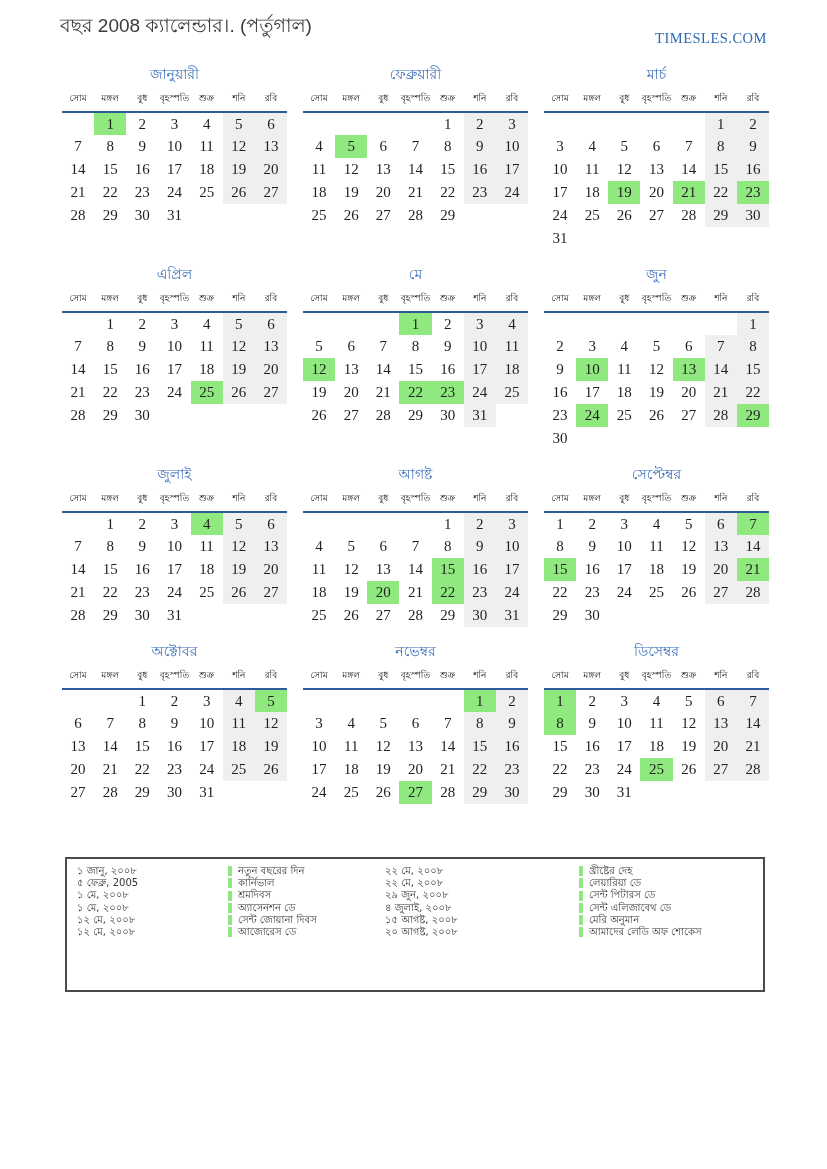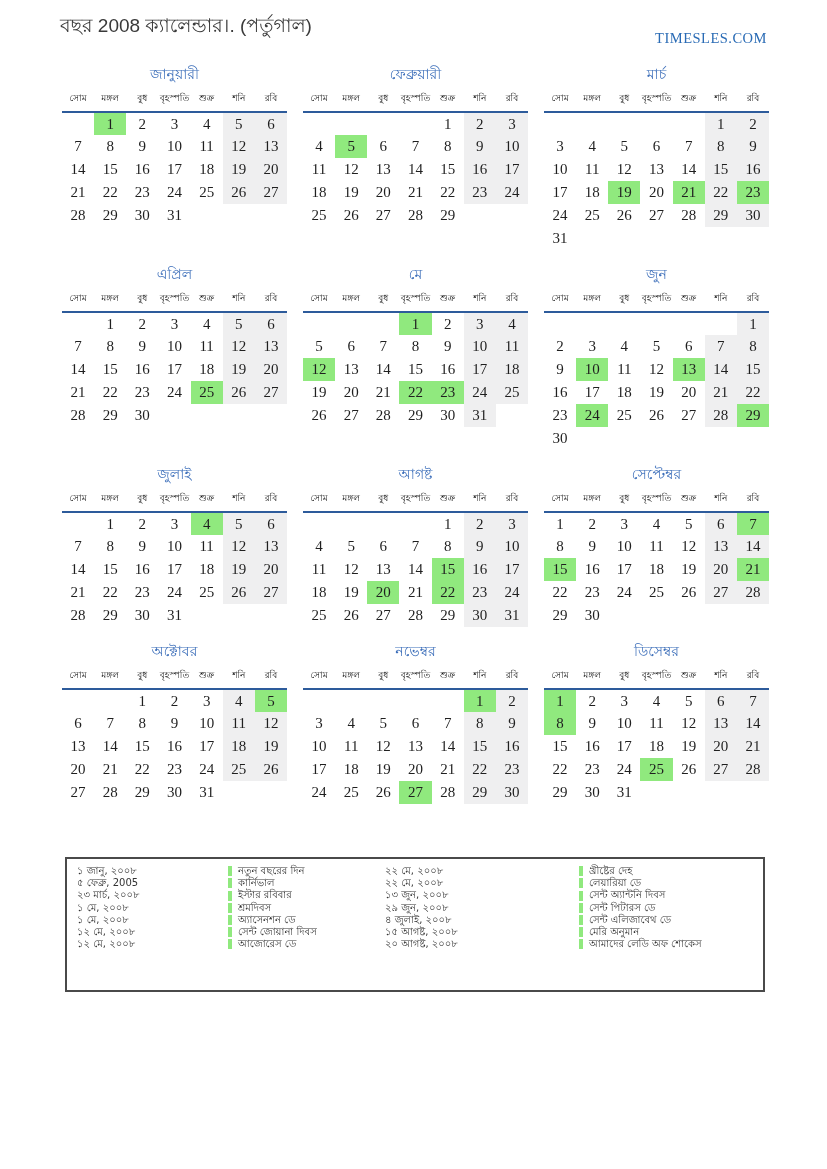--- a/index.html
+++ b/index.html
@@ -877,47 +877,35 @@
           <span class="legend-bar"></span>
           <span>কার্নিভাল</span>
         </div>
         <div class="legend-date">২২ মে, ২০০৮</div>
         <div class="legend-name">
           <span class="legend-bar"></span>
           <span>লেয়ারিয়া ডে</span>
         </div>
       </div>
       <div class="legend-row">
-        <div class="legend-date">২৩ মার্চ, ২০০৮</div>
-        <div class="legend-name">
-          <span class="legend-bar"></span>
-          <span>ইস্টার রবিবার</span>
-        </div>
-        <div class="legend-date">১৩ জুন, ২০০৮</div>
-        <div class="legend-name">
-          <span class="legend-bar"></span>
-          <span>সেন্ট অ্যান্টনি দিবস</span>
+        <div class="legend-date">১ মে, ২০০৮</div>
+        <div class="legend-name">
+          <span class="legend-bar"></span>
+          <span>শ্রমদিবস</span>
+        </div>
+        <div class="legend-date">২৯ জুন, ২০০৮</div>
+        <div class="legend-name">
+          <span class="legend-bar"></span>
+          <span>সেন্ট পিটারস ডে</span>
         </div>
       </div>
       <div class="legend-row">
         <div class="legend-date">১ মে, ২০০৮</div>
         <div class="legend-name">
           <span class="legend-bar"></span>
-          <span>শ্রমদিবস</span>
-        </div>
-        <div class="legend-date">২৯ জুন, ২০০৮</div>
-        <div class="legend-name">
-          <span class="legend-bar"></span>
-          <span>সেন্ট পিটারস ডে</span>
-        </div>
-      </div>
-      <div class="legend-row">
-        <div class="legend-date">১ মে, ২০০৮</div>
-        <div class="legend-name">
-          <span class="legend-bar"></span>
           <span>অ্যাসেনশন ডে</span>
         </div>
         <div class="legend-date">৪ জুলাই, ২০০৮</div>
         <div class="legend-name">
           <span class="legend-bar"></span>
           <span>সেন্ট এলিজাবেথ ডে</span>
         </div>
       </div>
       <div class="legend-row">
         <div class="legend-date">১২ মে, ২০০৮</div>

